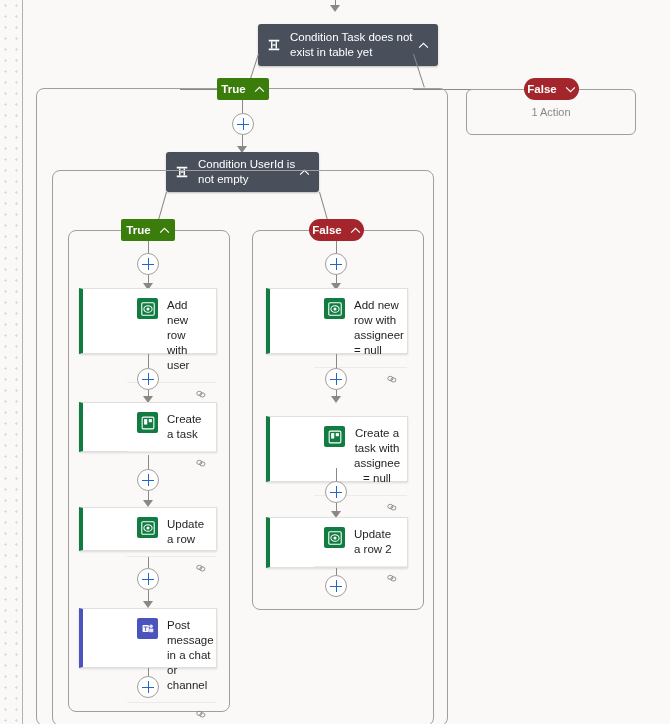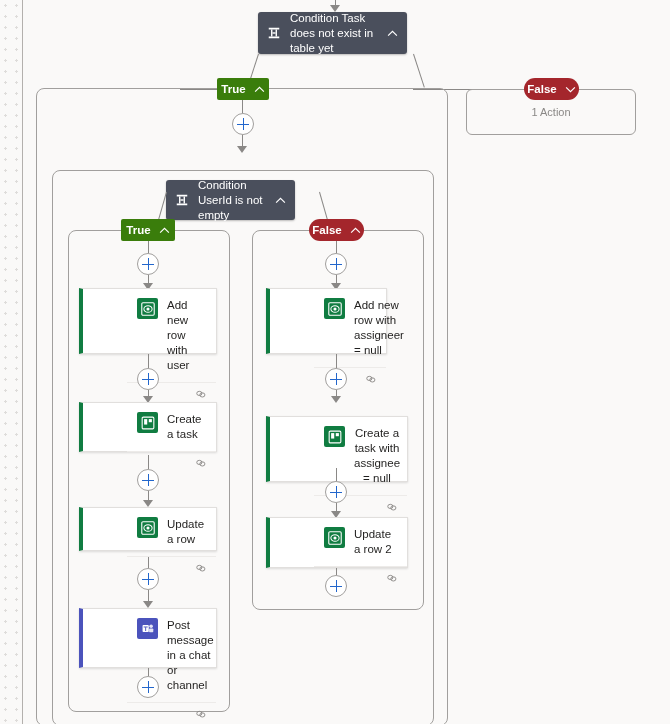--- a/index.html
+++ b/index.html
@@ -159,21 +159,21 @@
 <body>
 
 <div id="canvas">
 
   <div class="gutter"></div>
   <div class="vline-left"></div>
 
   <div class="vconn" style="left:335px; top:0px; height:7px;"></div>
   <div class="arrow-down" style="left:330px; top:5px;"></div>
 
-  <div class="cond" style="left:258px; top:12px; width:149px; height:42px;justify-content:center;">
+  <div class="cond" style="left:258px; top:24px; width:180px; height:42px;justify-content:center;">
     <span class="cico">
       <svg width="14" height="14" viewBox="0 0 16 16" aria-hidden="true">
         <rect x="2" y="2" width="12" height="2" fill="#ffffff"></rect>
         <rect x="2" y="12" width="12" height="2" fill="#ffffff"></rect>
         <rect x="4.6" y="4" width="1.6" height="8" fill="#ffffff"></rect>
         <rect x="9.8" y="4" width="1.6" height="8" fill="#ffffff"></rect>
         <rect x="6.2" y="7.2" width="3.6" height="1.6" fill="#ffffff"></rect>
       </svg>
     </span>
     <span class="ctext">Condition Task does not exist in table yet</span>
@@ -210,21 +210,21 @@
         <polyline points="1,1.5 6,6.5 11,1.5" fill="none" stroke="#ffffff" stroke-width="1.3"></polyline>
       </svg>
     </span>
   </div>
 
   <div class="vconn" style="left:242px; top:100px; height:13px;"></div>
   <div class="plus" style="left:232px; top:113px;"></div>
   <div class="vconn" style="left:242px; top:135px; height:14px;"></div>
   <div class="arrow-down" style="left:237px; top:146px;"></div>
 
-  <div class="cond" style="left:166px; top:152px; width:129px; height:40px;margin-top:28px;">
+  <div class="cond" style="left:166px; top:152px; width:153px; height:40px;">
     <span class="cico">
       <svg width="14" height="14" viewBox="0 0 16 16" aria-hidden="true">
         <rect x="2" y="2" width="12" height="2" fill="#ffffff"></rect>
         <rect x="2" y="12" width="12" height="2" fill="#ffffff"></rect>
         <rect x="4.6" y="4" width="1.6" height="8" fill="#ffffff"></rect>
         <rect x="9.8" y="4" width="1.6" height="8" fill="#ffffff"></rect>
         <rect x="6.2" y="7.2" width="3.6" height="1.6" fill="#ffffff"></rect>
       </svg>
     </span>
     <span class="ctext">Condition UserId is not empty</span>
@@ -369,21 +369,21 @@
         <polyline points="1,6.5 6,1.5 11,6.5" fill="none" stroke="#ffffff" stroke-width="1.3"></polyline>
       </svg>
     </span>
   </div>
 
   <div class="vconn" style="left:336px; top:241px; height:12px;"></div>
   <div class="plus" style="left:325px; top:253px;"></div>
   <div class="vconn" style="left:336px; top:275px; height:11px;"></div>
   <div class="arrow-down" style="left:331px; top:283px;"></div>
 
-  <div class="card" style="left:266px; top:288px; width:121px; height:66px;">
+  <div class="card" style="left:266px; top:288px; width:142px; height:66px;">
     <div class="cardtop">
       <span class="appicon">
         <svg width="14" height="14" viewBox="0 0 18 18" aria-hidden="true">
           <rect x="1" y="1" width="16" height="16" rx="1.5" fill="none" stroke="#ffffff" stroke-width="1.4"></rect>
           <ellipse cx="9" cy="9" rx="5.3" ry="4.3" fill="none" stroke="#ffffff" stroke-width="1.3"></ellipse>
           <circle cx="9" cy="9" r="2" fill="#ffffff"></circle>
         </svg>
       </span>
       <span class="cardlabel">Add new row with assigneer = null</span>
     </div>

